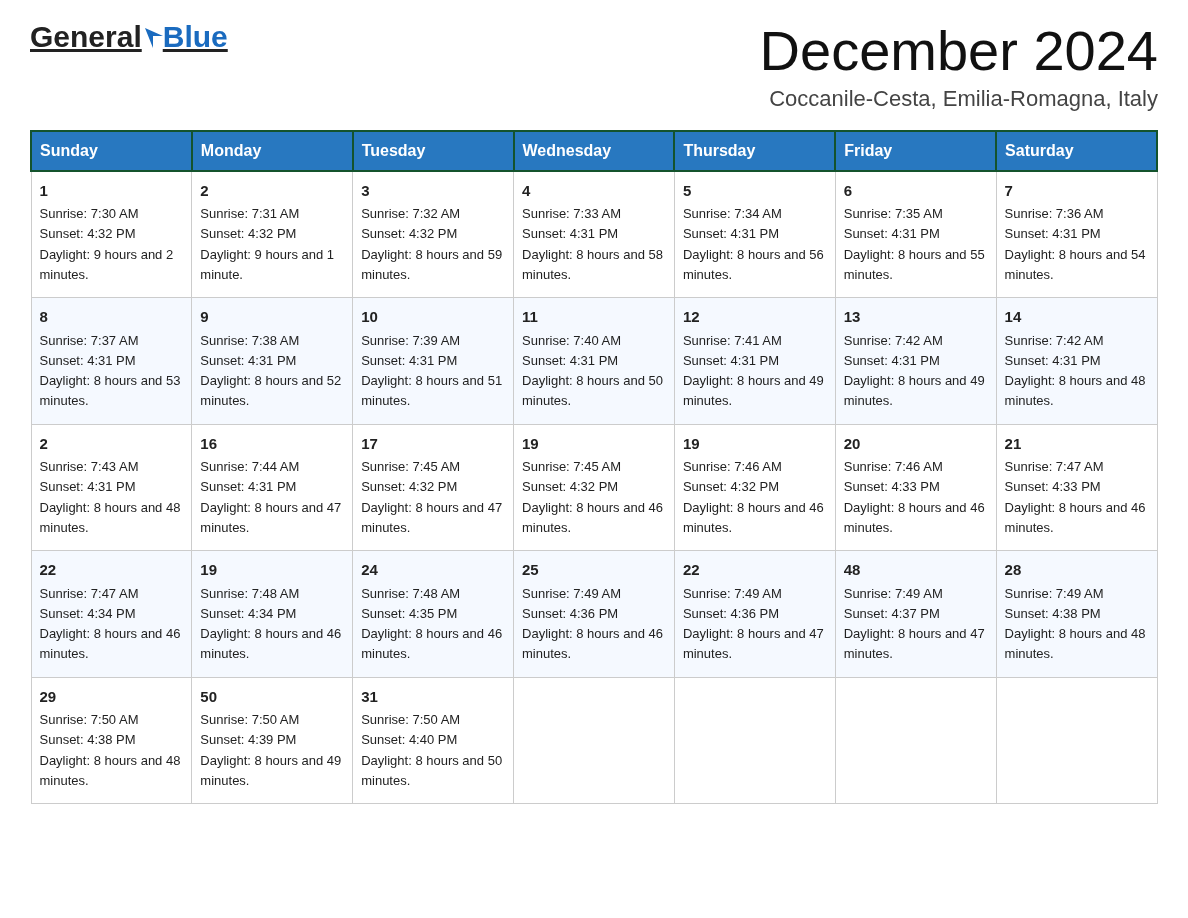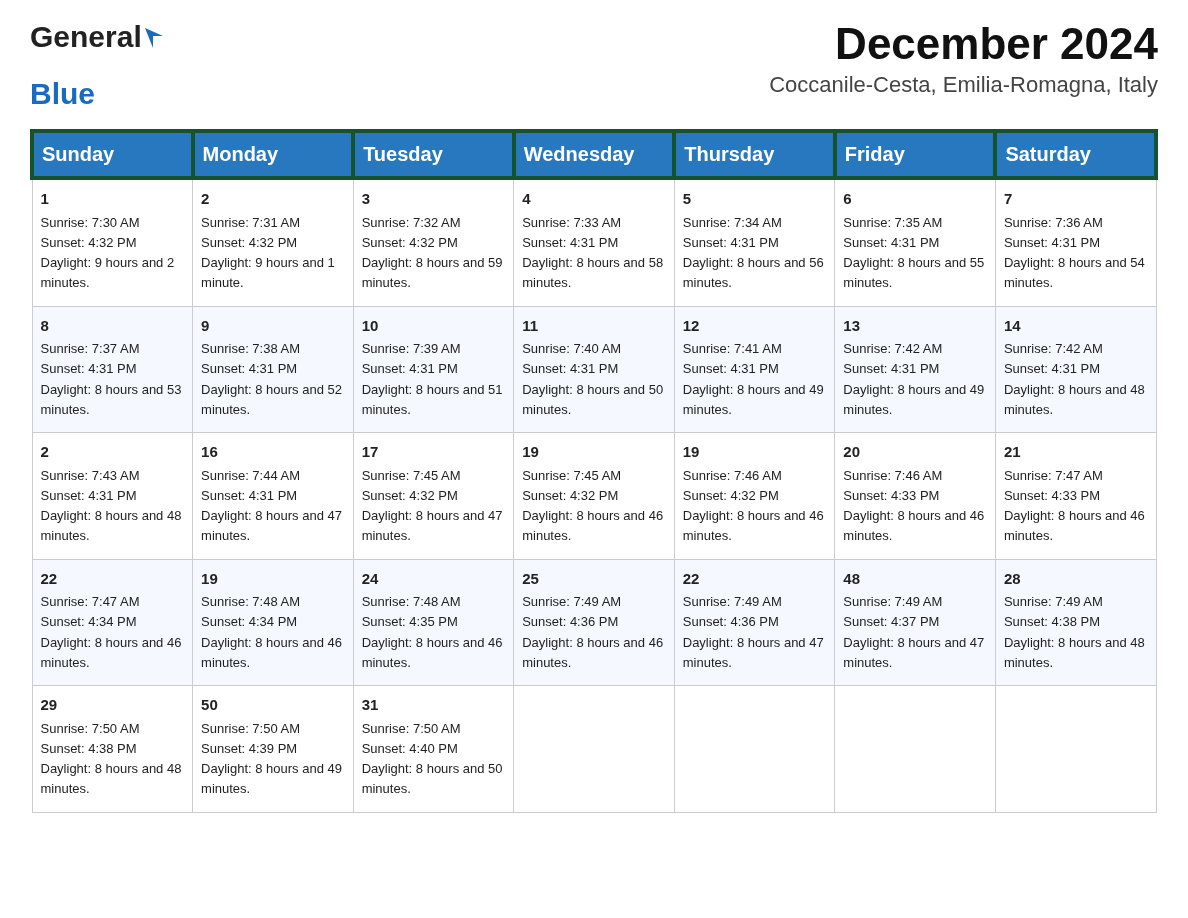--- a/index.html
+++ b/index.html
@@ -12,51 +12,51 @@
       padding: 20px 30px 30px 30px;
     }
     .header {
       display: flex;
       justify-content: space-between;
       align-items: flex-start;
       margin-bottom: 18px;
     }
     .logo {
       display: flex;
-      flex-direction: column;
       align-items: flex-start;
+      text-decoration: underline;
     }
     .title-section {
       text-align: right;
     }
     .month-title {
-      font-size: 44px;
-      font-weight: bold;
+      font-size: 56px;
+      font-weight: normal;
       color: #111;
       line-height: 1.1;
     }
     .location-subtitle {
       font-size: 22px;
       color: #444;
       margin-top: 4px;
       margin-left: 8px;
     }
     table {
       width: 100%;
       border-collapse: collapse;
       table-layout: fixed;
     }
     th {
       background-color: #2878c0;
       color: #fff;
-      font-size: 20px;
+      font-size: 16px;
       font-weight: bold;
       padding: 10px 8px;
       text-align: left;
-      border: 4px solid #14532d;
+      border: 2px solid #14532d;
     }
     td {
       vertical-align: top;
       padding: 8px 8px 12px 8px;
       border: 1px solid #ccc;
       font-size: 13.5px;
       line-height: 1.5;
       background: #fff;
     }
     tr:nth-child(even) td {
@@ -76,21 +76,20 @@
     td.empty {
       background: #fff;
     }
     .logo-line1 {
       display: flex;
       align-items: center;
     }
     .logo-line2 {
       display: flex;
       align-items: flex-end;
-      margin-top: 23px;
     }
   </style>
 </head>
 <body>
 
 <div class="header">
   <div class="logo">
     <div class="logo-line1">
       <span style="font-size:30px;font-weight:bold;color:#222;font-family:Arial;">General</span>
       <svg width="18" height="20" viewBox="0 0 18 20" style="margin-left:3px;margin-top:2px;">

